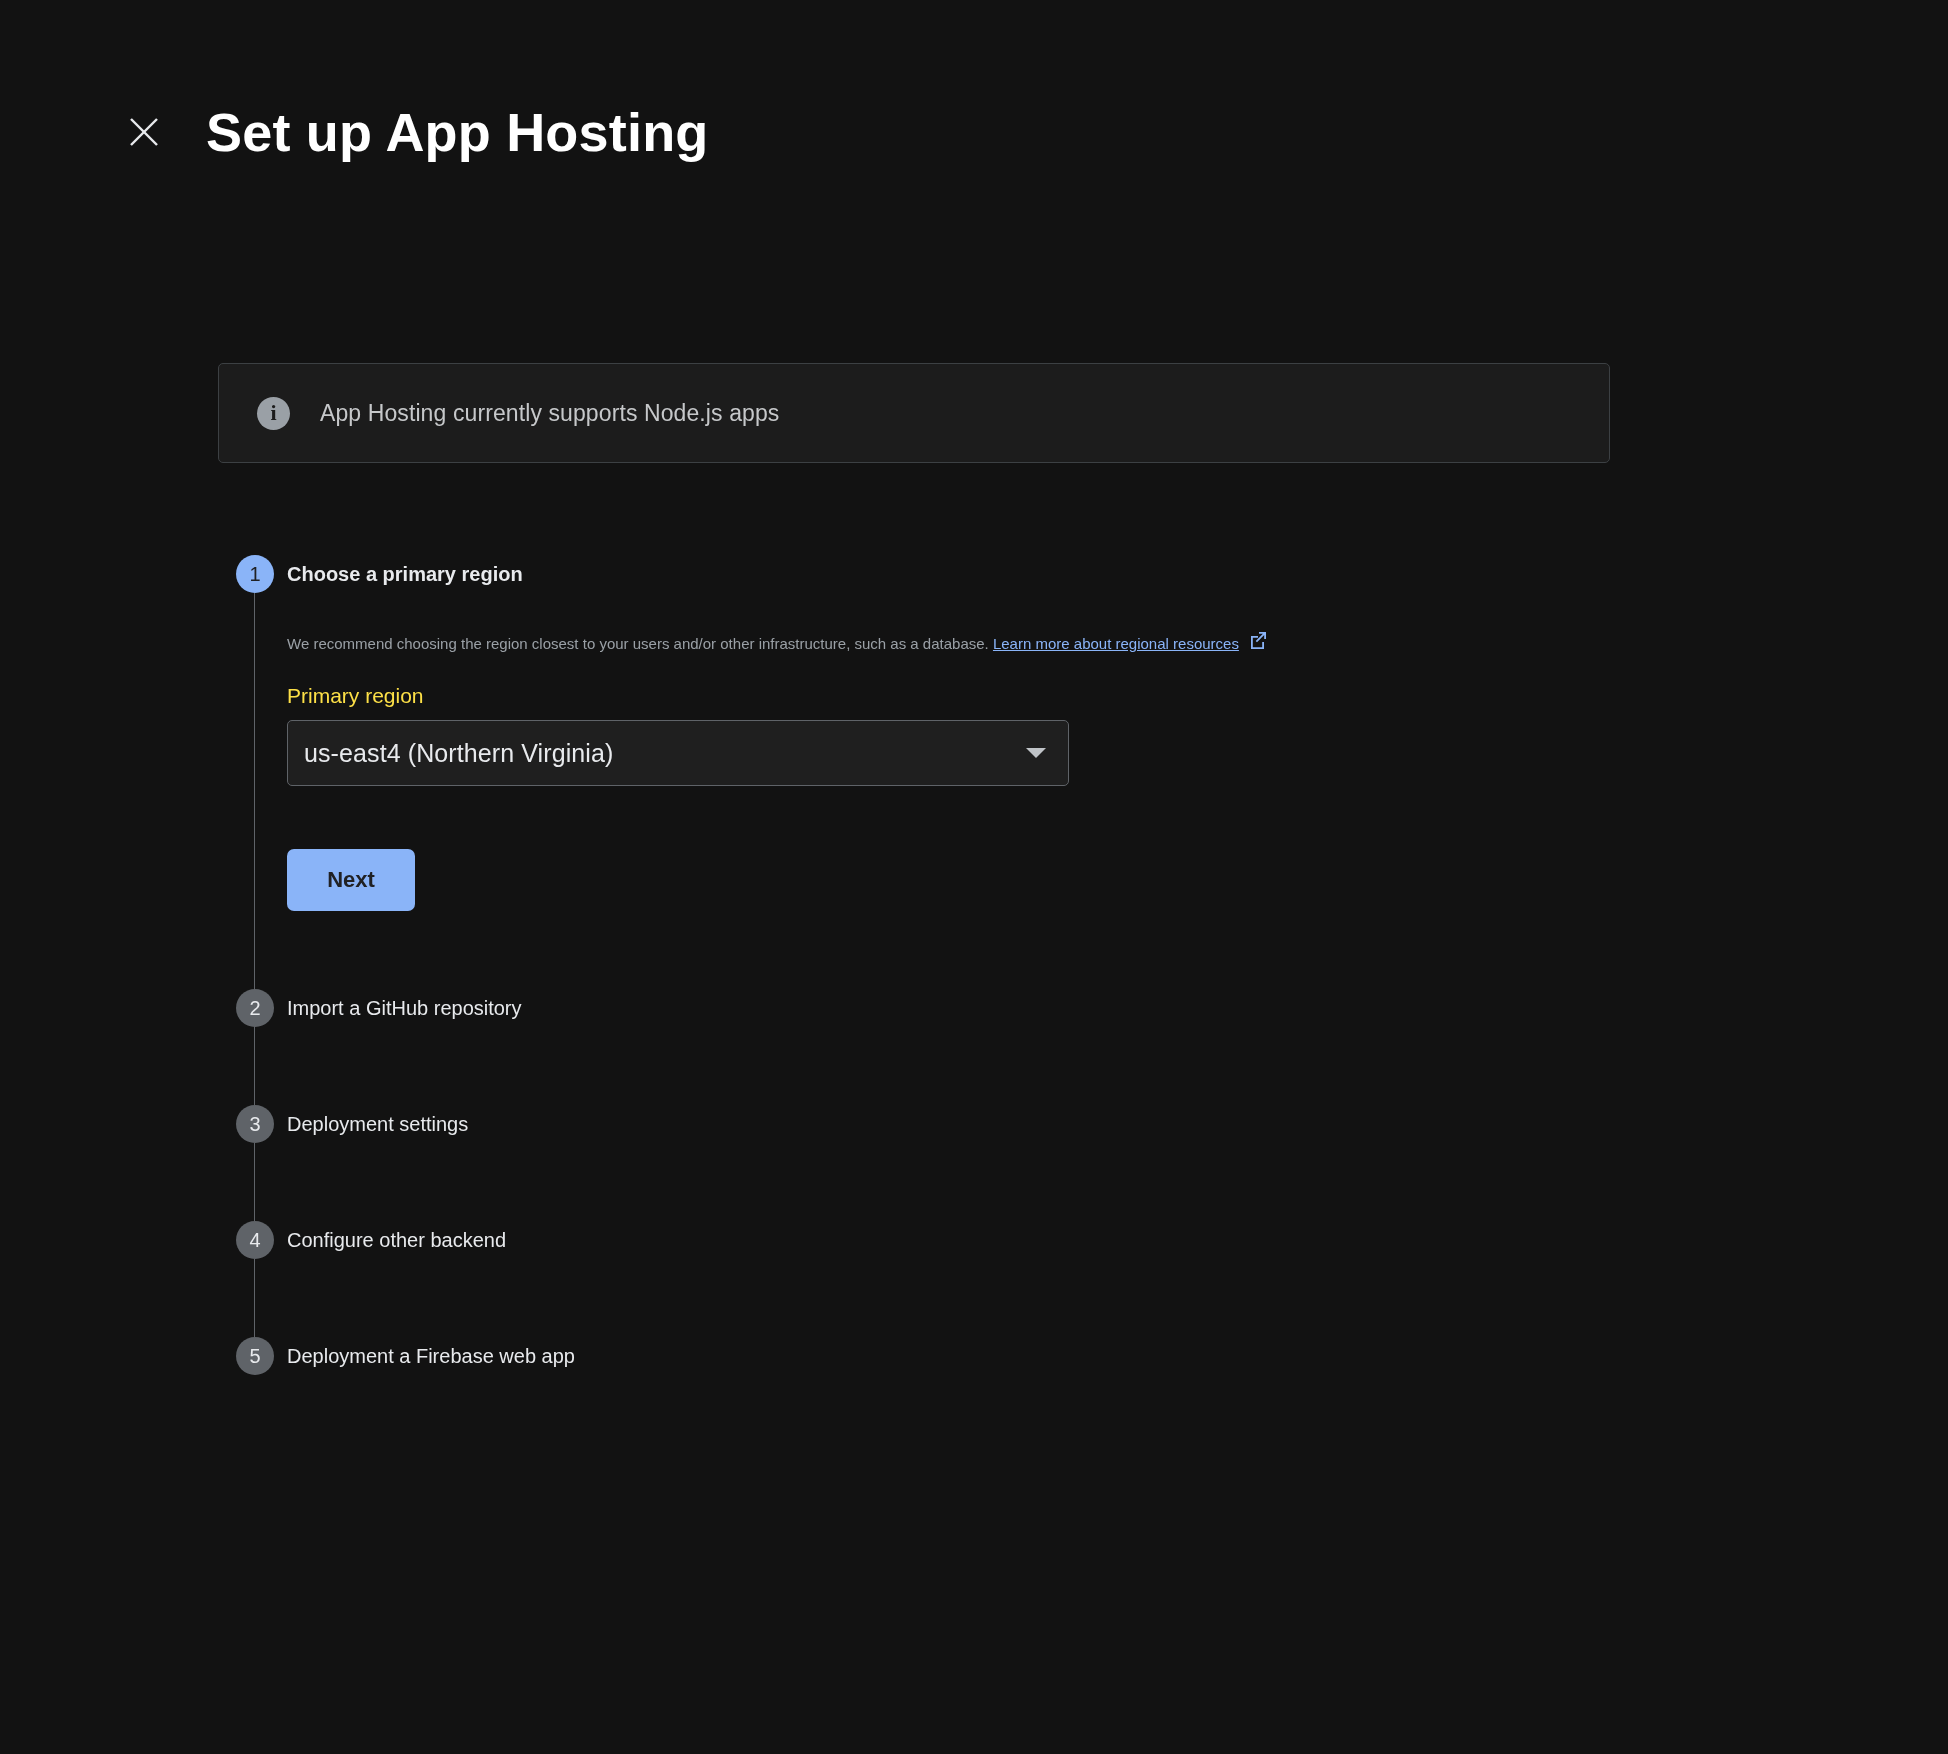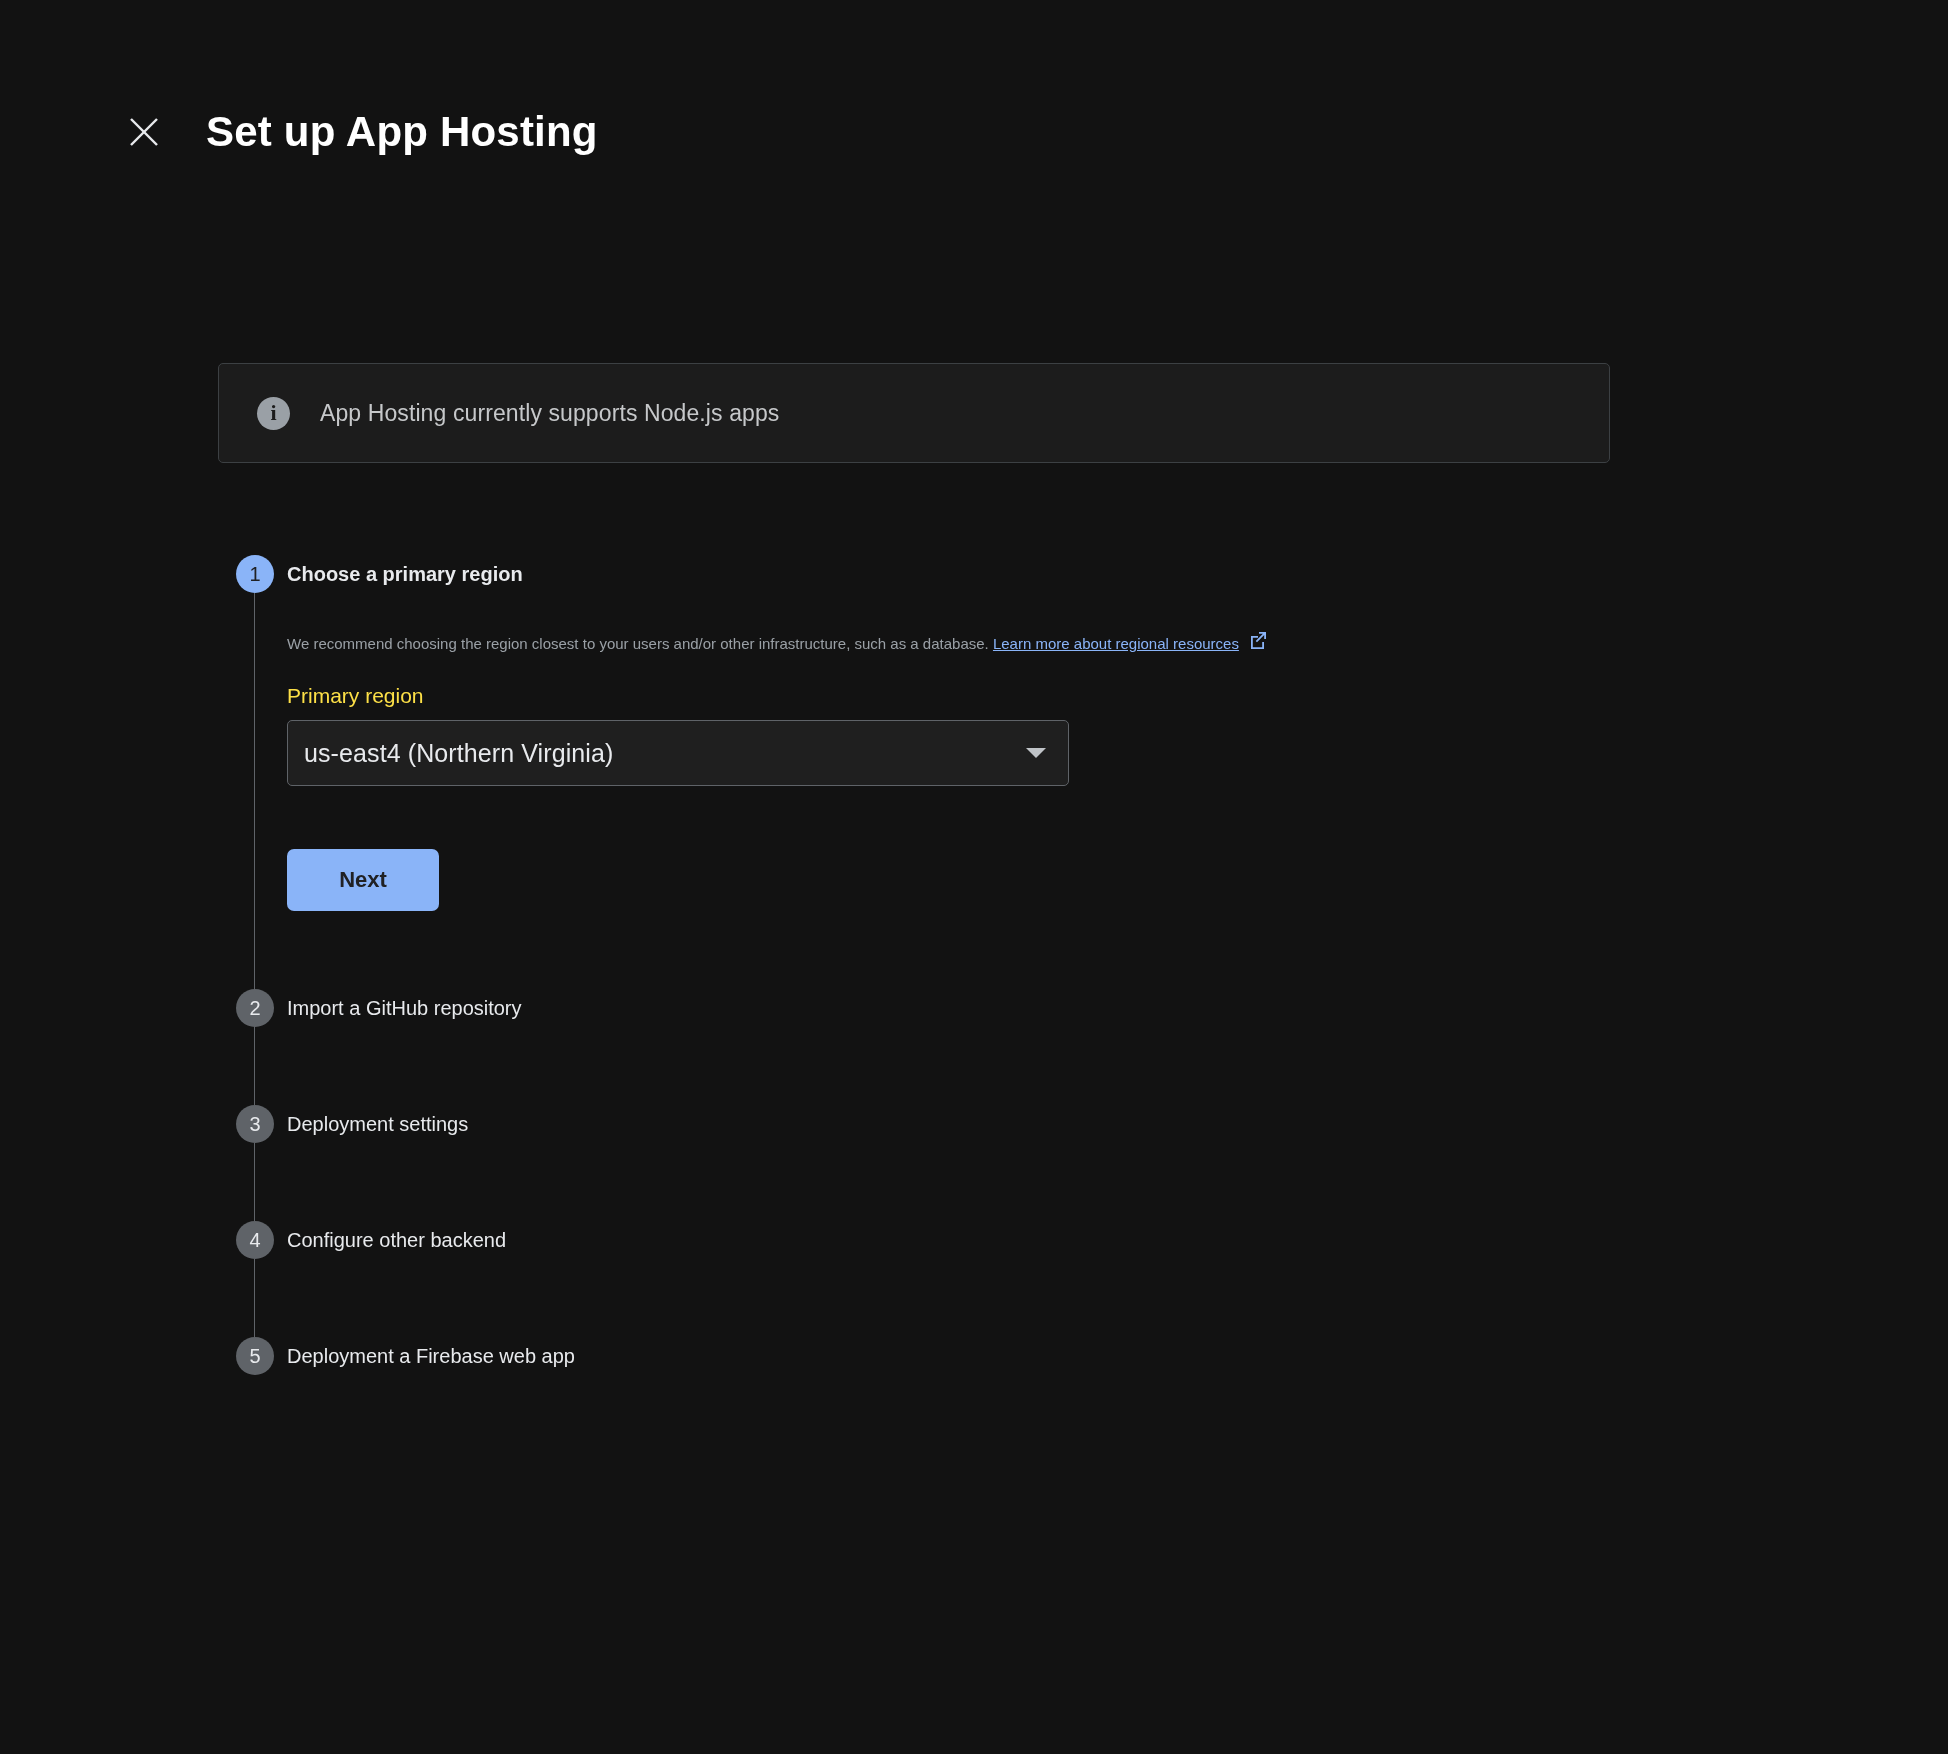--- a/index.html
+++ b/index.html
@@ -39,21 +39,21 @@
     display: flex;
     align-items: center;
     justify-content: center;
     cursor: pointer;
     padding: 0;
   }
   .close-btn svg { display: block; }
   .page-title {
     margin-left: 30px;
     color: #ffffff;
-    font-size: 42px;
+    font-size: 54px;
     font-weight: 700;
     letter-spacing: 0.2px;
     line-height: 1;
   }
 
   
   .info-banner {
     position: absolute;
     left: 218px;
     top: 363px;
@@ -184,21 +184,21 @@
     width: 0;
     height: 0;
     border-left: 10px solid transparent;
     border-right: 10px solid transparent;
     border-top: 10px solid #c0c4c8;
     flex: 0 0 auto;
   }
 
   .next-btn {
     margin-top: 63px;
-    width: 152px;
+    width: 128px;
     height: 62px;
     background: #8ab4f8;
     color: #202124;
     border: none;
     border-radius: 7px;
     font-size: 22px;
     font-weight: 700;
     font-family: "Liberation Sans", sans-serif;
     cursor: pointer;
   }

